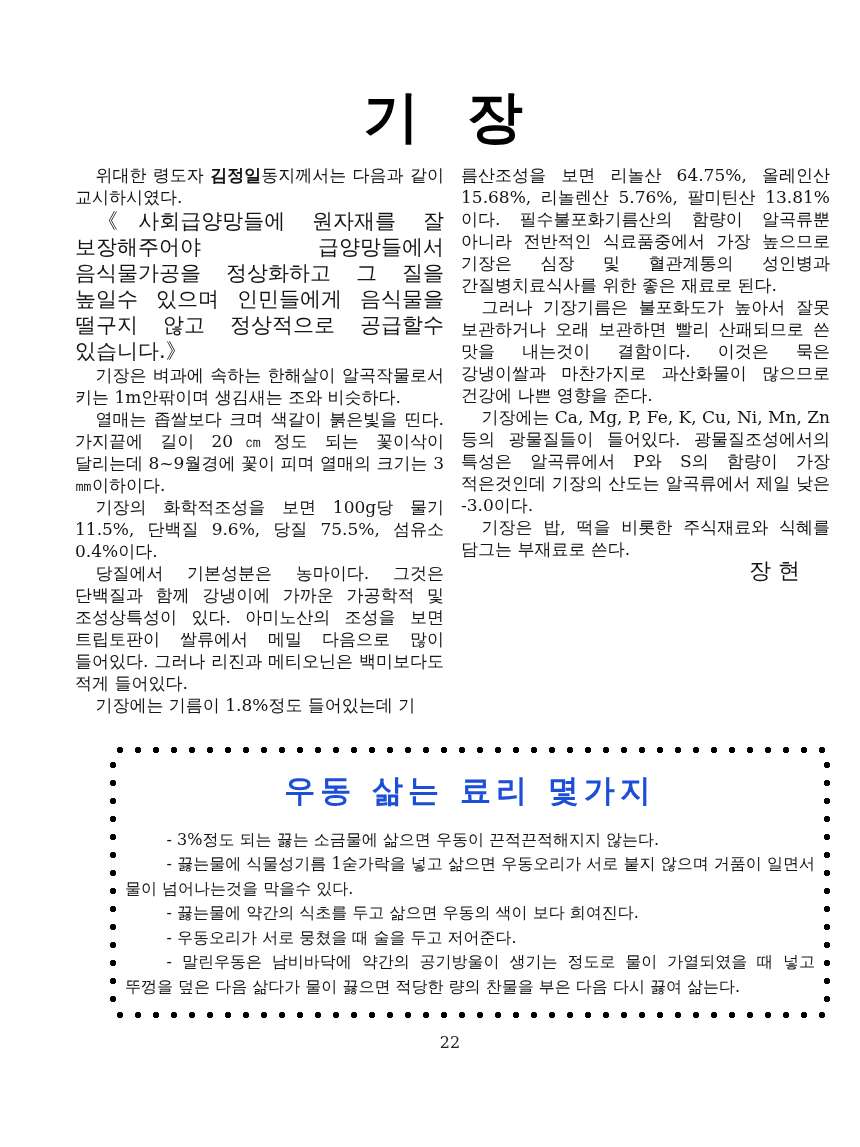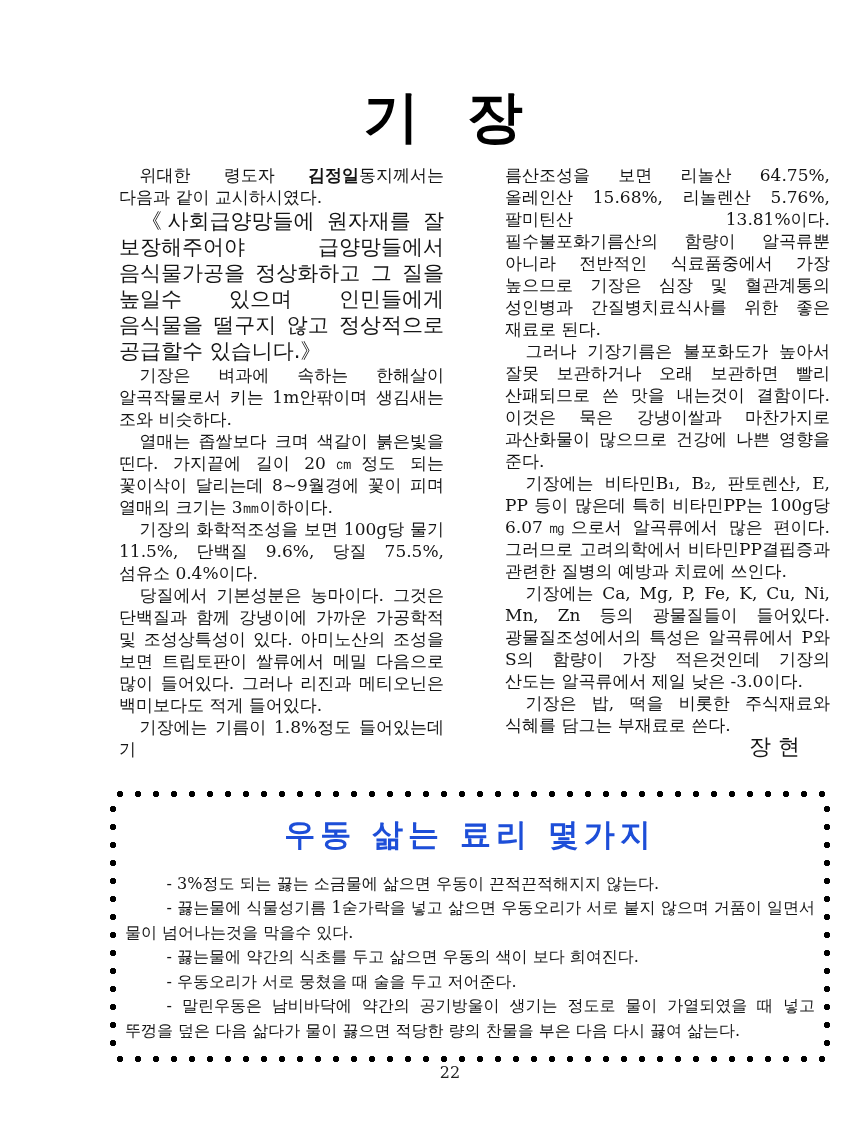--- a/index.html
+++ b/index.html
@@ -36,21 +36,20 @@
     margin: 16px 30px 0 35px;
   }
   .col {
     flex: 1;
     min-width: 0;
     font-size: 17px;
     line-height: 22px;
     text-align: justify;
     word-break: keep-all;
     overflow-wrap: break-word;
-    margin-left: 44px;
   }
   .para {
     margin: 0;
     text-indent: 1.2em;
   }
   .para.no-indent { text-indent: 0; }
   .quote {
     font-family: "DejaVu Sans", "Liberation Sans", sans-serif;
     font-weight: normal;
     font-size: 21px;
@@ -102,20 +101,21 @@
   .tip {
     margin: 0;
     font-size: 16px;
     line-height: 24.5px;
     text-align: justify;
     text-indent: 2.6em;
     word-break: keep-all;
     overflow-wrap: break-word;
   }
   .page-number {
+    margin-top: 14px;
     text-align: center;
     font-size: 16px;
     color: #222;
   }
 </style>
 </head>
 <body>
 
 <div class="page">
 
@@ -129,21 +129,20 @@
       <p class="para">기장은 벼과에 속하는 한해살이 알곡작물로서 키는 1m안팎이며 생김새는 조와 비슷하다.</p>
       <p class="para">열매는 좁쌀보다 크며 색갈이 붉은빛을 띤다. 가지끝에 길이 20㎝정도 되는 꽃이삭이 달리는데 8~9월경에 꽃이 피며 열매의 크기는 3㎜이하이다.</p>
       <p class="para">기장의 화학적조성을 보면 100g당 물기 11.5%, 단백질 9.6%, 당질 75.5%, 섬유소 0.4%이다.</p>
       <p class="para">당질에서 기본성분은 농마이다. 그것은 단백질과 함께 강냉이에 가까운 가공학적 및 조성상특성이 있다. 아미노산의 조성을 보면 트립토판이 쌀류에서 메밀 다음으로 많이 들어있다. 그러나 리진과 메티오닌은 백미보다도 적게 들어있다.</p>
       <p class="para">기장에는 기름이 1.8%정도 들어있는데 기</p>
     </div>
 
     <div class="col">
       <p class="para no-indent">름산조성을 보면 리놀산 64.75%, 올레인산 15.68%, 리놀렌산 5.76%, 팔미틴산 13.81%이다. 필수불포화기름산의 함량이 알곡류뿐 아니라 전반적인 식료품중에서 가장 높으므로 기장은 심장 및 혈관계통의 성인병과 간질병치료식사를 위한 좋은 재료로 된다.</p>
       <p class="para">그러나 기장기름은 불포화도가 높아서 잘못 보관하거나 오래 보관하면 빨리 산패되므로 쓴 맛을 내는것이 결함이다. 이것은 묵은 강냉이쌀과 마찬가지로 과산화물이 많으므로 건강에 나쁜 영향을 준다.</p>
-      <p class="para">기장에는 비타민B₁, B₂, 판토렌산, E, PP 등이 많은데 특히 비타민PP는 100g당 6.07㎎으로서 알곡류에서 많은 편이다. 그러므로 고려의학에서 비타민PP결핍증과 관련한 질병의 예방과 치료에 쓰인다.</p>
       <p class="para">기장에는 Ca, Mg, P, Fe, K, Cu, Ni, Mn, Zn 등의 광물질들이 들어있다. 광물질조성에서의 특성은 알곡류에서 P와 S의 함량이 가장 적은것인데 기장의 산도는 알곡류에서 제일 낮은 -3.0이다.</p>
       <p class="para">기장은 밥, 떡을 비롯한 주식재료와 식혜를 담그는 부재료로 쓴다.</p>
       <p class="author">장 현</p>
     </div>
 
   </div>
 
   <div class="tips-box">
     <div class="dots-h top"></div>
     <div class="dots-h bottom"></div>

